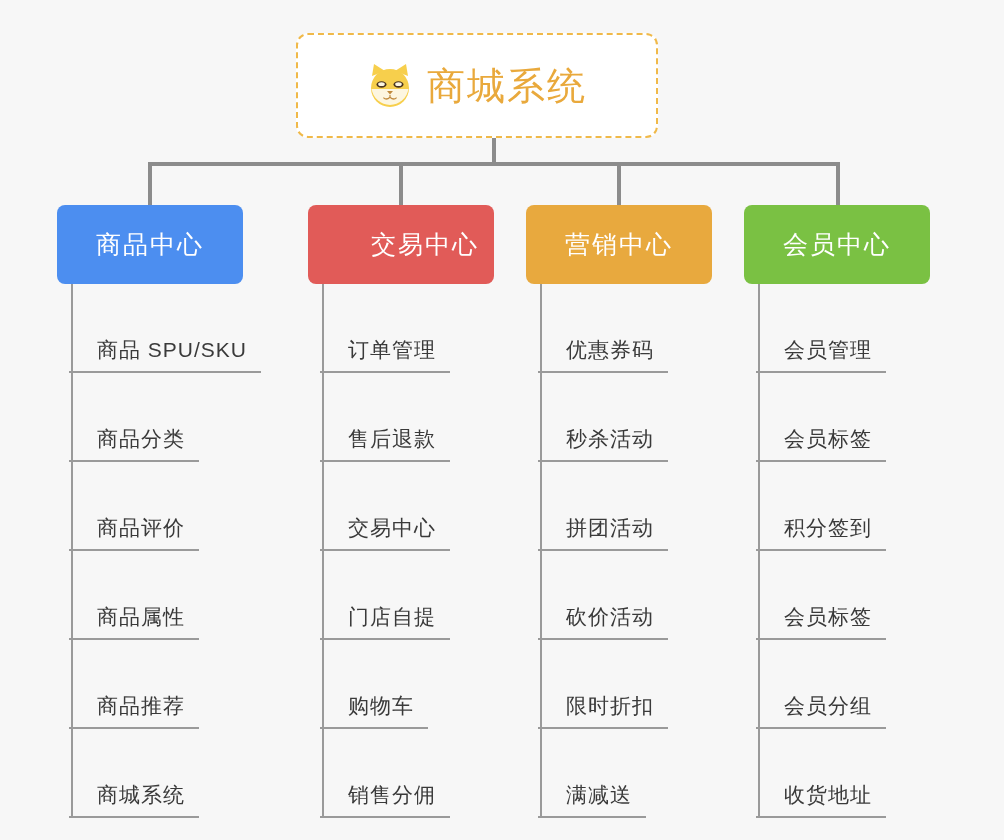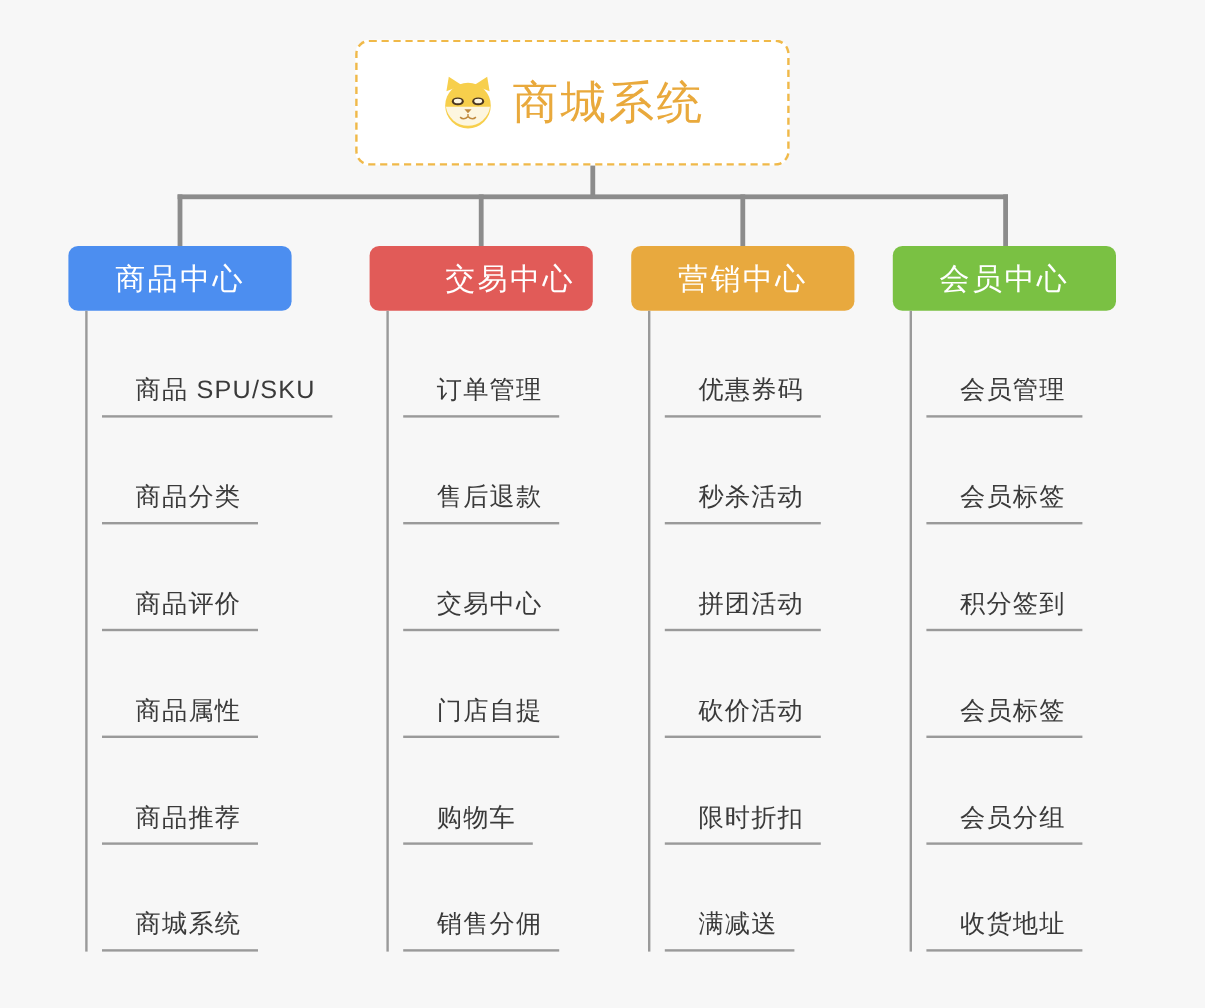--- a/index.html
+++ b/index.html
@@ -57,34 +57,34 @@
   }
   .conn-v { width: 4px; }
   .conn-h { height: 4px; }
 
   
   .column {
     position: absolute;
     top: 205px;
   }
   .cat-box {
-    height: 54px;
+    height: 79px;
     border-radius: 8px;
     display: flex;
     align-items: center;
     justify-content: center;
     color: #ffffff;
     font-size: 25px;
     letter-spacing: 2px;
     box-sizing: border-box;
   }
   .leaf-list {
     position: relative;
     margin-left: 14px;
-    padding-left: 16px;
+    padding-left: 0;
   }
   
   .spine {
     position: absolute;
     left: 0;
     top: 0;
     bottom: 0;
     width: 2px;
     background: #9a9a9a;
   }

